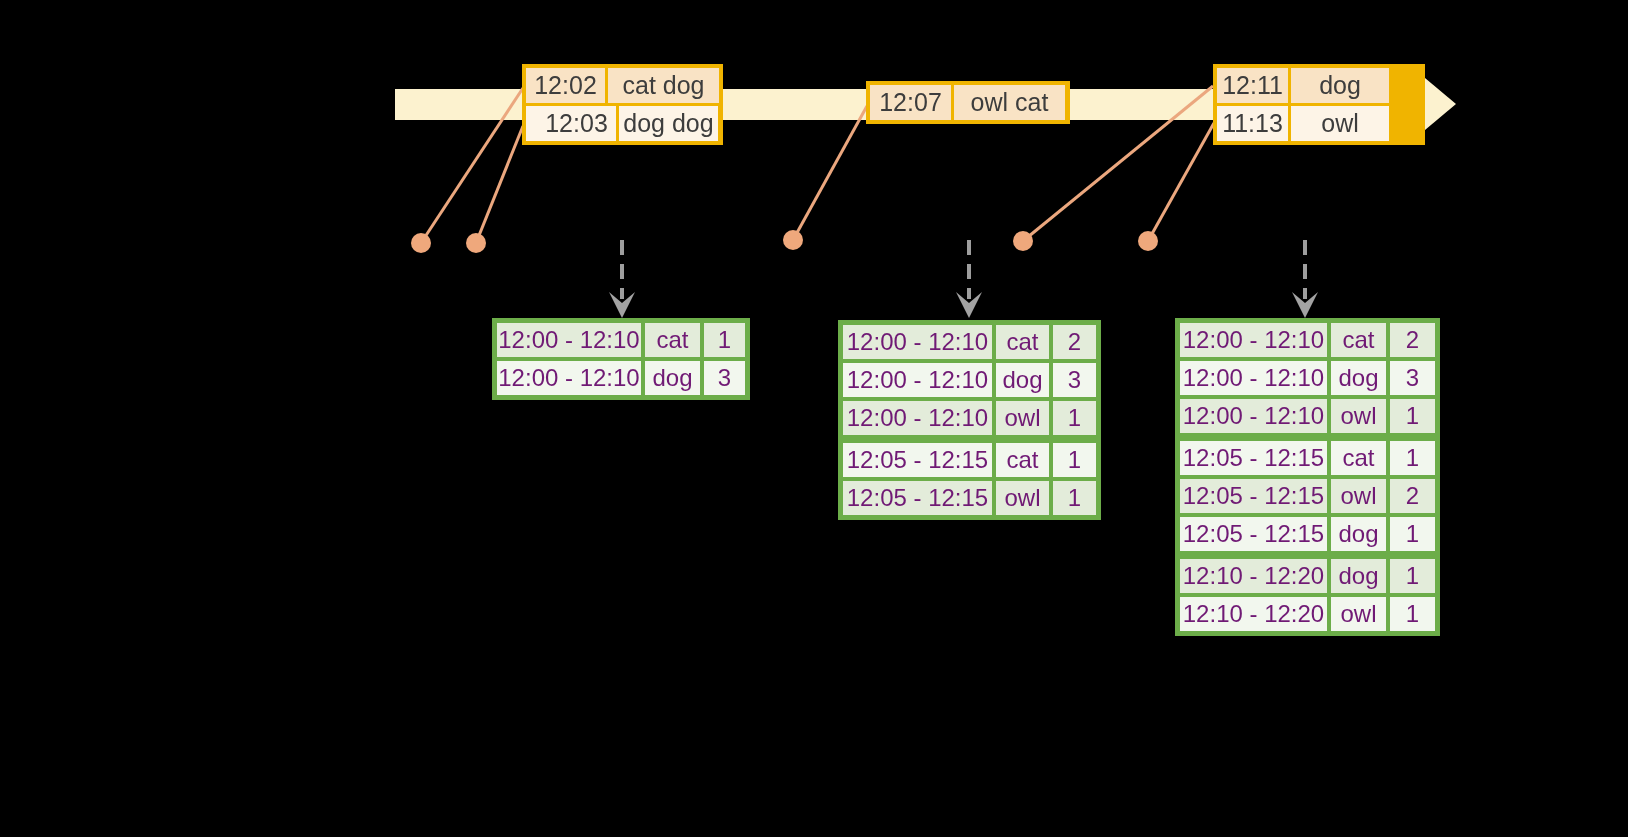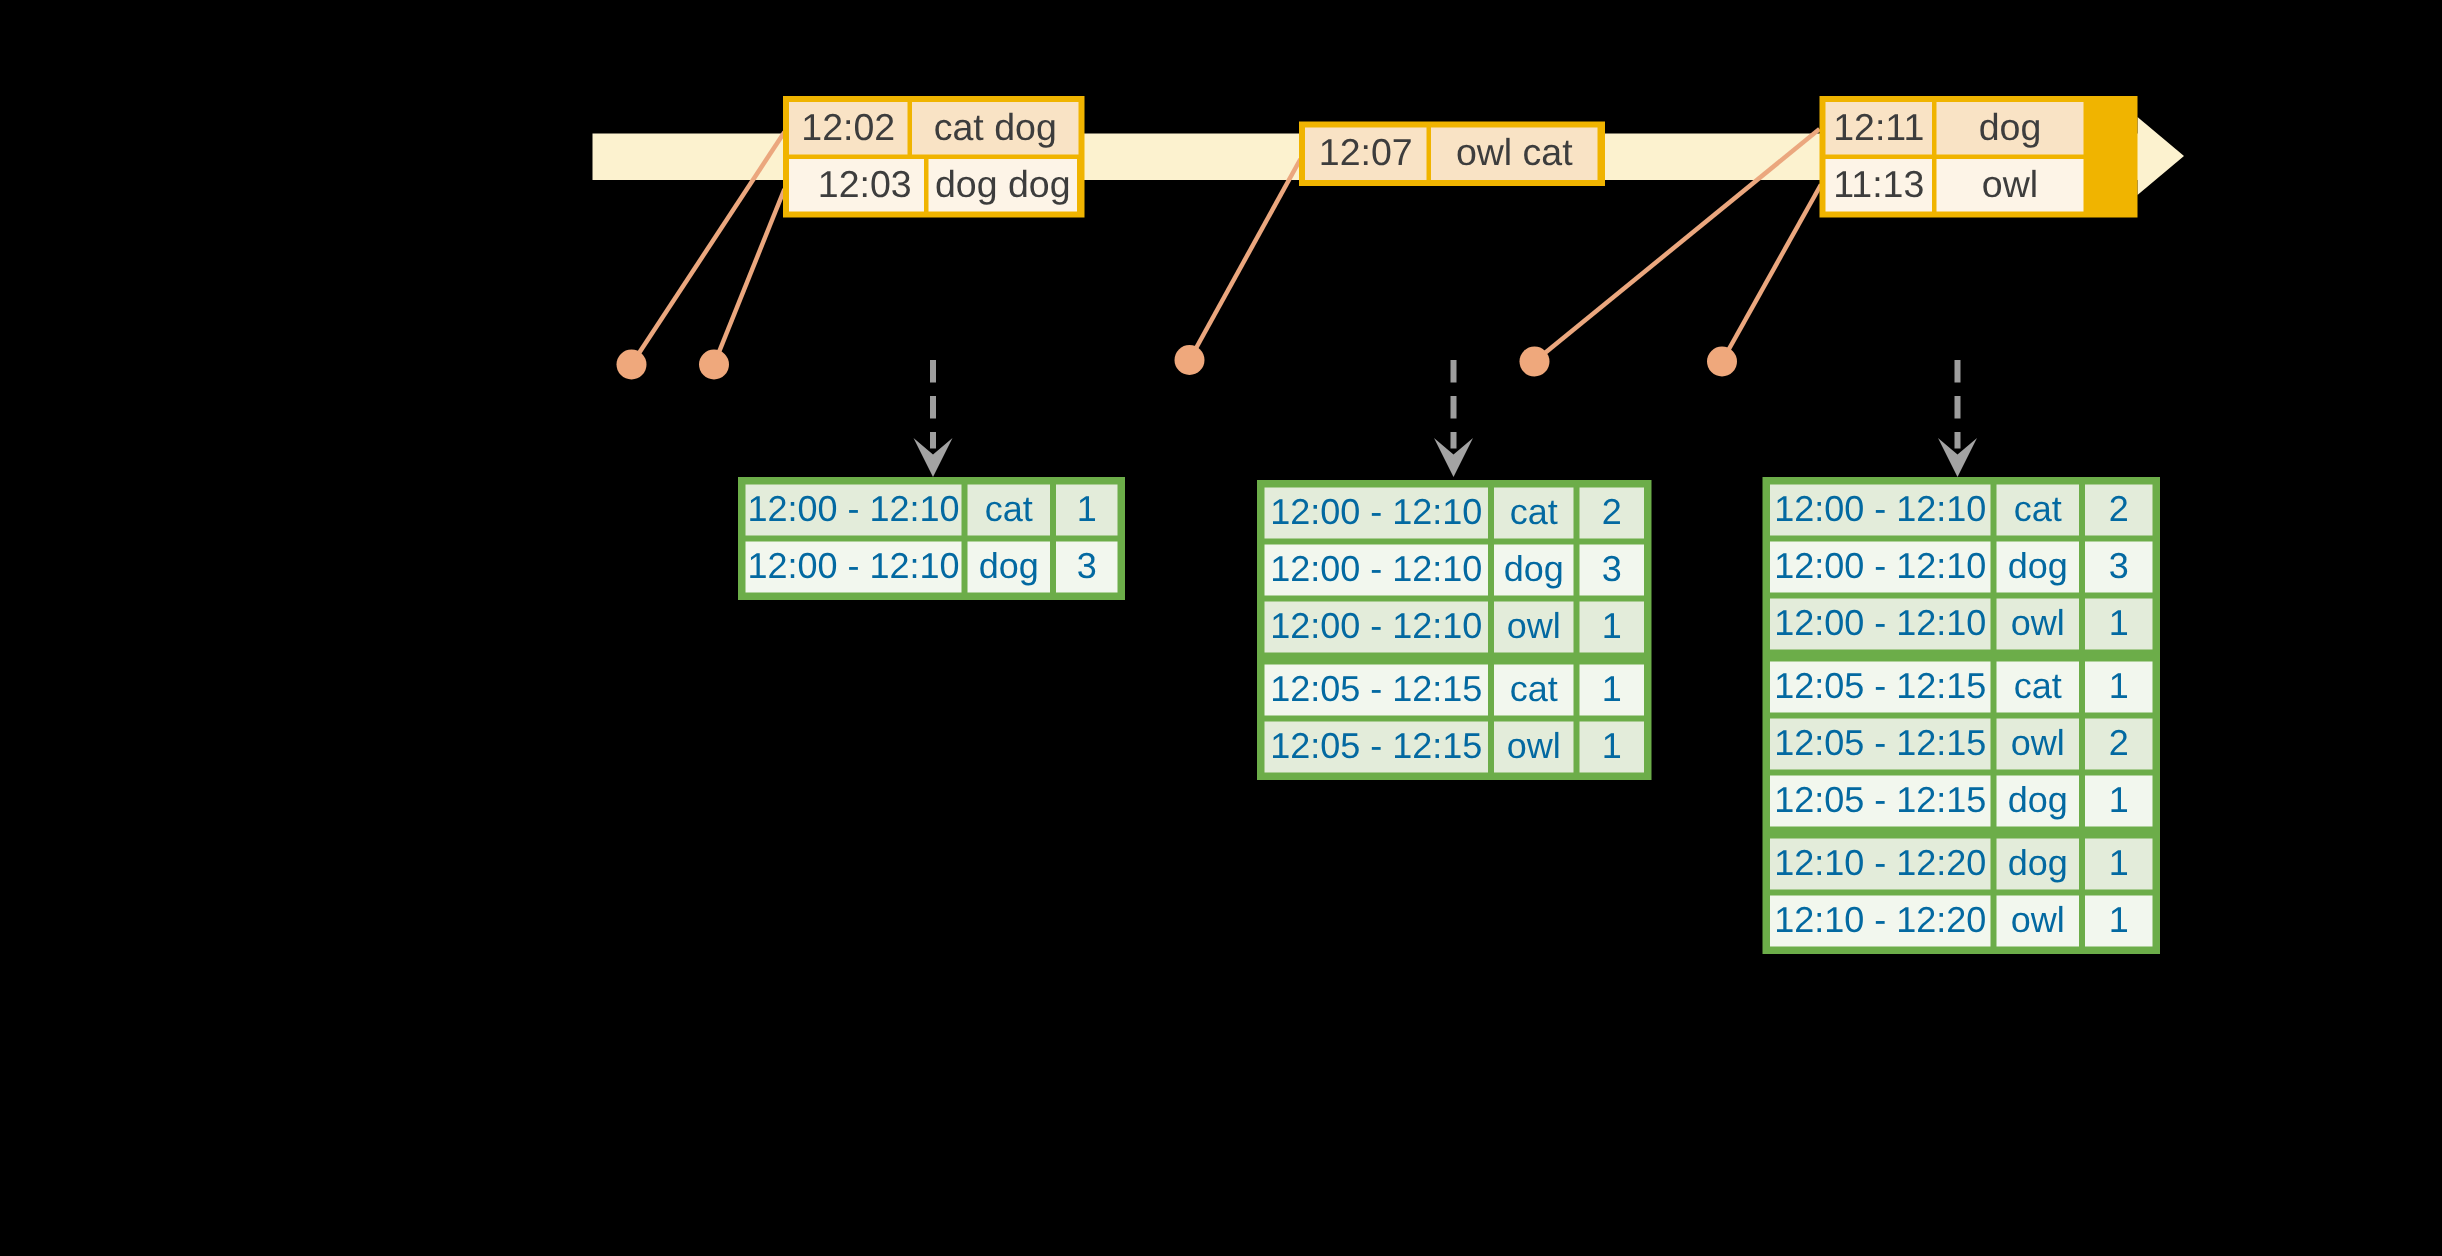--- a/index.html
+++ b/index.html
@@ -23,21 +23,21 @@
     font-size:25px;color:#3d3d3d;height:35px;
   }
   .evt-cell.c0{margin-right:3px;}
   
   .res-table{padding:5px;}
   .res-row{display:flex;margin-top:4px;}
   .res-row:first-child{margin-top:0;}
   .res-row.g-break{margin-top:8px;}
   .res-cell{
     display:flex;align-items:center;justify-content:center;
-    font-size:24px;color:#0369a1;height:34px;
+    font-size:24px;color:#701a75;height:34px;
   }
   .res-cell.c0,.res-cell.c1{margin-right:4px;}
   
   .t-events-1{left:522px;top:64px;width:201px;}
   .t-events-2{left:866px;top:81px;width:204px;}
   .t-events-3{left:1213px;top:64px;width:212px;}
   .t-result-1{left:492px;top:318px;width:258px;}
   .t-result-2{left:838px;top:320px;width:263px;}
   .t-result-3{left:1175px;top:318px;width:265px;}
 </style>

